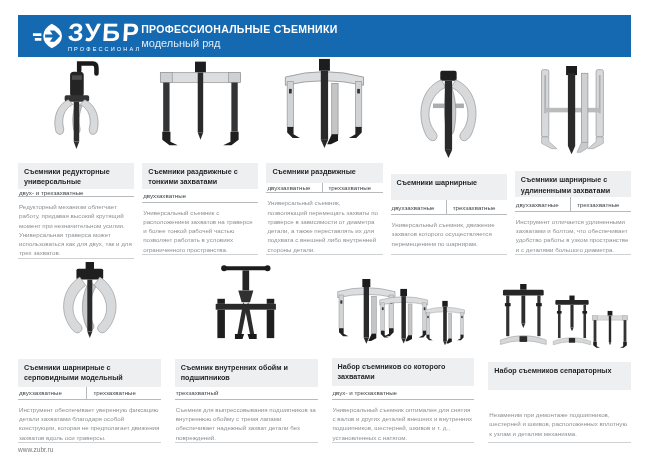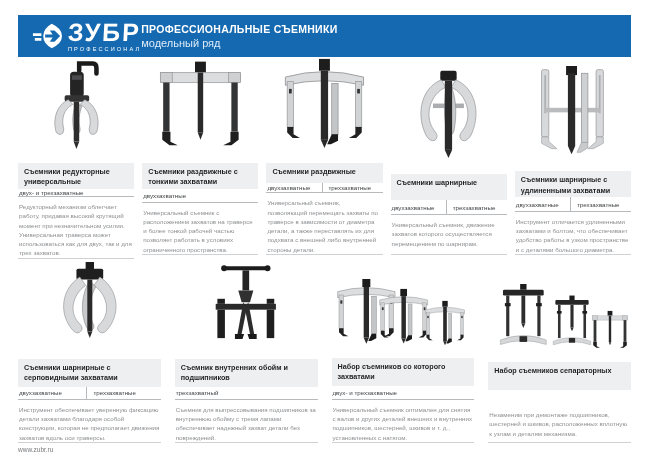--- a/index.html
+++ b/index.html
@@ -267,21 +267,21 @@
   </div>
 
   <div class="row row-bottom">
 
     <div class="col">
       <div class="img-area">
         <svg class="img" viewBox="0 0 100 110">
             <use href="#sym-crescent"></use>
           </svg>
       </div>
-      <div class="title-box">Съемники шарнирные с серповидными захватами</div>
+      <div class="title-box">Съемники шарнирные с серповидными модельный</div>
       <div class="variants">
         <div class="variant-cell">двухзахватные</div>
         <div class="variant-cell">трехзахватные</div>
       </div>
       <p class="desc">Инструмент обеспечивает уверенную фиксацию детали захватами благодаря особой конструкции, которая не предполагает движения захватов вдоль оси траверсы.</p>
       <div class="card-divider"></div>
     </div>
 
     <div class="col">
       <div class="img-area">

